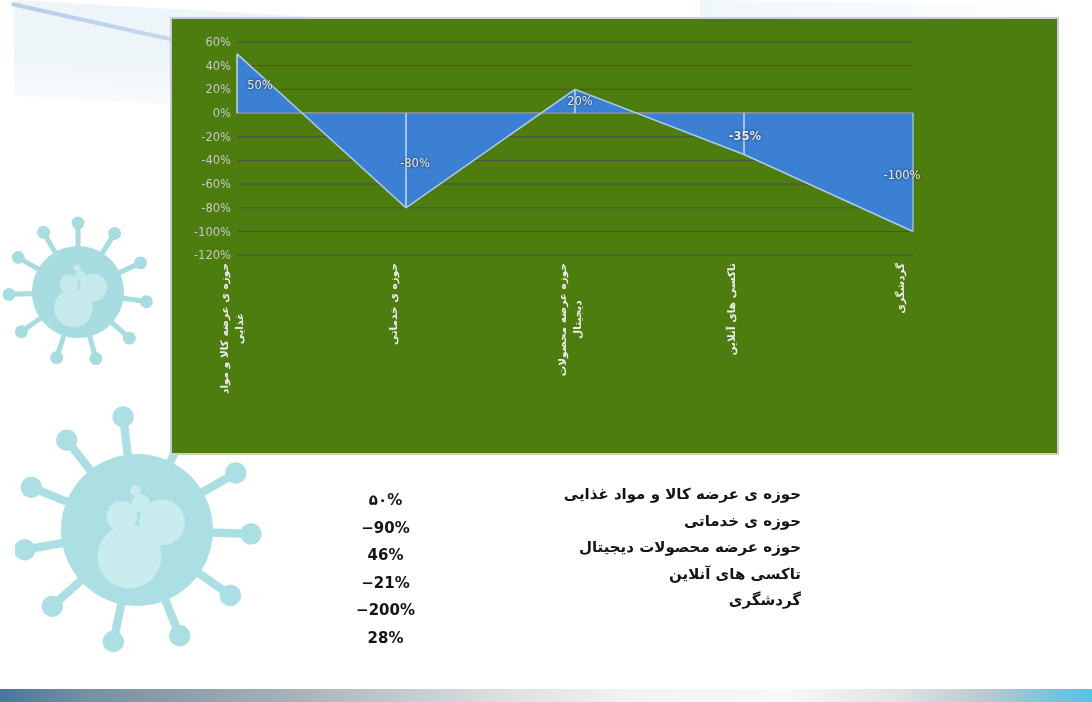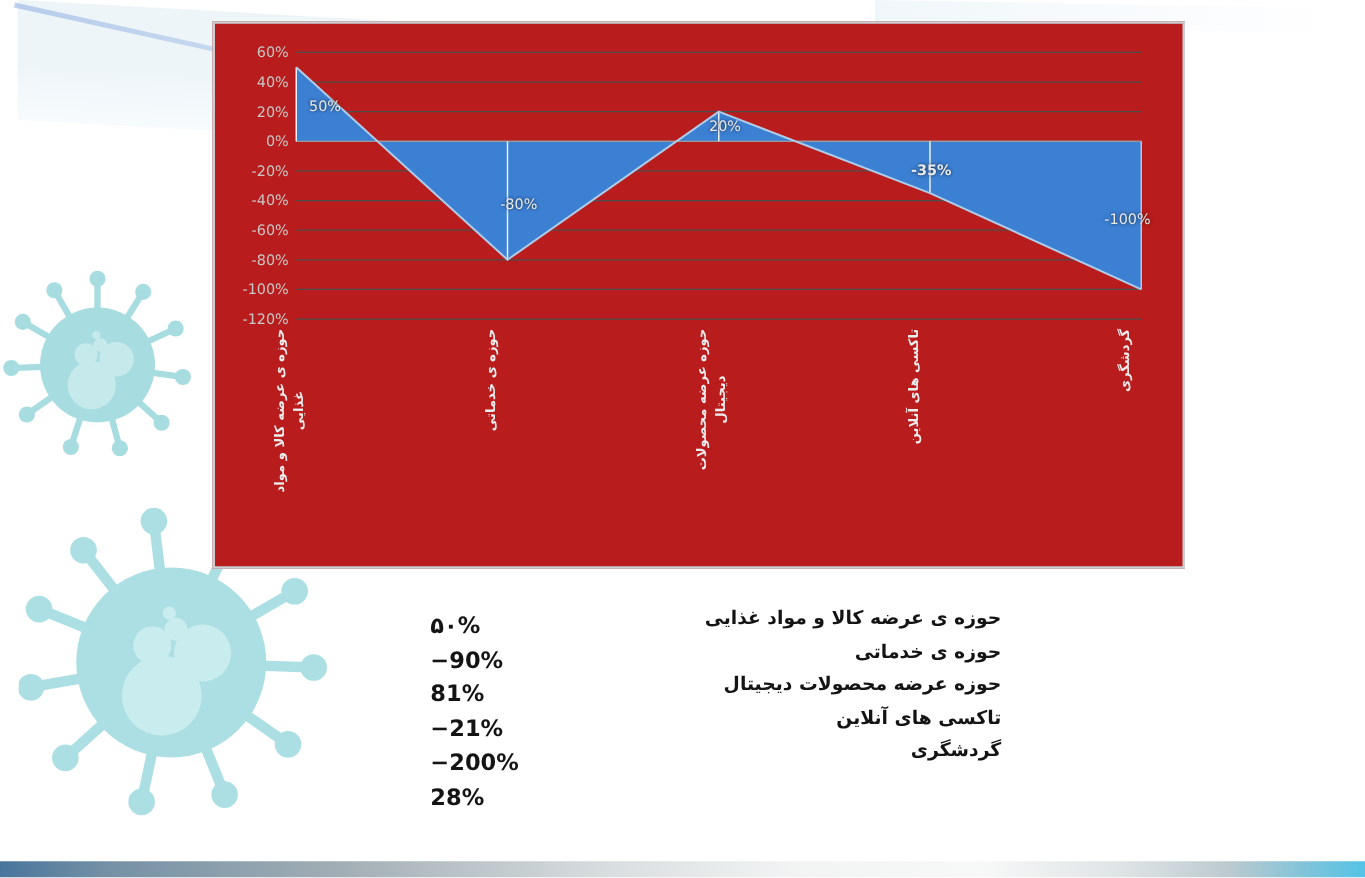--- a/index.html
+++ b/index.html
@@ -13,35 +13,35 @@
   .sheet3{position:absolute;left:700px;top:0;width:380px;height:20px;
     background:linear-gradient(90deg,#f0f7fa,#fcfdfe 80%,rgba(255,255,255,0));
     transform:skewY(1deg);transform-origin:left top;}
   .blueline{position:absolute;left:12px;top:2px;width:500px;height:4px;
     background:linear-gradient(90deg,rgba(146,178,226,.6),rgba(146,178,226,.28) 65%,rgba(146,178,226,0));
     transform:rotate(12.5deg);transform-origin:left top;}
 
   .virus{position:absolute;}
 
   
-  #panel{position:absolute;left:170px;top:17px;width:778px;height:438px;
-    background:#b91c1c;border:2px solid #c9ced2;box-sizing:border-box;z-index:2;}
+  #panel{position:absolute;left:170px;top:17px;width:889px;height:438px;
+    background:#4d7c0f;border:2px solid #c9ced2;box-sizing:border-box;z-index:2;}
   #chart-svg{position:absolute;left:0;top:0;}
   .plabel{position:absolute;transform:translate(-50%,-50%);
     color:#e9e9e9;font-size:11.5px;white-space:nowrap;
     text-shadow:0 0 3px rgba(0,0,0,.75);}
   .xlab{position:absolute;width:40px;height:186px;}
   .xlab-in{width:186px;height:40px;transform:rotate(-90deg) translateX(-186px);
     transform-origin:top left;direction:rtl;text-align:right;}
   .xlab-in span{display:inline-block;vertical-align:top;text-align:center;
     white-space:pre-line;color:#ececec;font-weight:bold;font-size:10.5px;line-height:15px;}
 
   
-  #values-col{position:absolute;top:487px;right:677px;text-align:left;direction:ltr;
-    font-weight:bold;font-size:18px;color:#141414;line-height:27.5px;z-index:2;}
+  #values-col{position:absolute;top:487px;right:677px;text-align:center;direction:ltr;
+    font-weight:bold;font-size:15px;color:#141414;line-height:27.5px;z-index:2;}
   #labels-col{position:absolute;top:481px;right:291px;text-align:right;direction:rtl;
     font-weight:bold;font-size:15px;color:#141414;line-height:26.5px;z-index:2;white-space:nowrap;}
 
   
   #bottom-bar{position:absolute;left:0;bottom:0;width:1092px;height:13px;z-index:3;
     background:linear-gradient(90deg,#49759c 0%,#7591a5 8%,#a2aeb5 25%,#d9dee0 45%,
       #f2f4f4 58%,#f7f8f8 72%,#dfe4e6 82%,#bccacf 90%,#7cc3da 96%,#55c3e6 100%);}
 </style>
 </head>
 <body>
@@ -168,21 +168,21 @@
         </div>
         <div class="xlab" style="left: 721px; top: 244px;">
           <div class="xlab-in"><span>گردشگری</span></div>
         </div>
       </div>
   </div>
 
   <div id="values-col">
       <div>۵۰%</div>
       <div>−90%</div>
-      <div>81%</div>
+      <div>46%</div>
       <div>−21%</div>
       <div>−200%</div>
       <div>28%</div>
     </div>
   <div id="labels-col">
       <div>حوزه ی عرضه کالا و مواد غذایی</div>
       <div>حوزه ی خدماتی</div>
       <div>حوزه عرضه محصولات دیجیتال</div>
       <div>تاکسی های آنلاین</div>
       <div>گردشگری</div>

